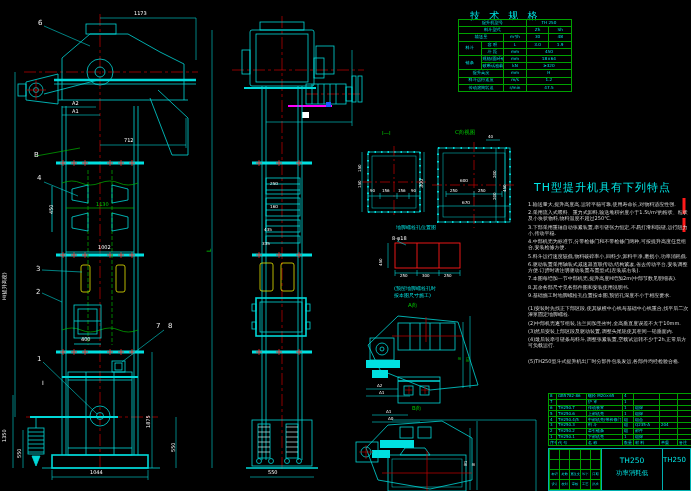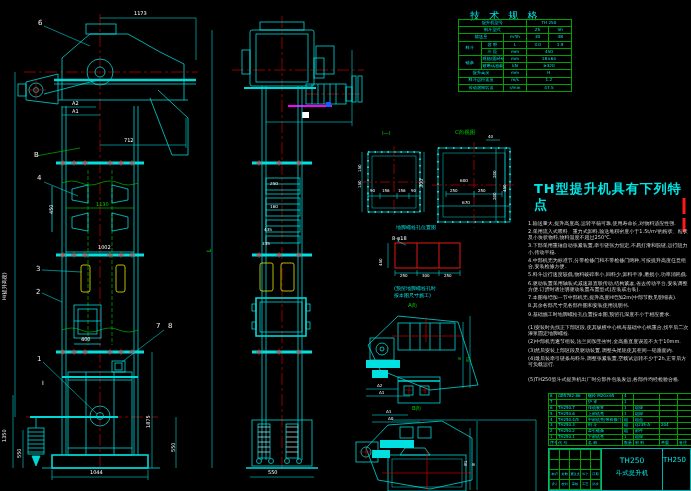--- a/index.html
+++ b/index.html
@@ -13,21 +13,21 @@
   .callout{font-size:7px;color:#f0f0f0;}
   .seclabel{font-size:5.5px;}
   
   #spec{position:absolute;left:458px;top:19px;width:114px;border-collapse:collapse;z-index:3;table-layout:fixed;}
   #spec td{border:1px solid #00a000;color:#00e6e6;font-size:4.2px;line-height:1;height:6.2px;
            padding:0 1px;text-align:center;overflow:hidden;white-space:nowrap;}
   #spec-title{position:absolute;left:470px;top:9px;font-size:10px;letter-spacing:3px;color:#00e6e6;z-index:3;}
   
   #features{position:absolute;left:528px;top:181px;width:163px;height:212px;overflow:hidden;z-index:3;
             font-size:5px;line-height:1.25;color:#dcdcdc;}
-  #features .ttl{margin:0 0 6px 6px;font-size:13px;font-weight:bold;color:#00e6e6;letter-spacing:1px;}
+  #features .ttl{margin:0 0 6px 6px;font-size:11px;font-weight:normal;color:#00e6e6;letter-spacing:1px;}
   #features .fline{margin-bottom:2px;}
   #features .notes{margin-top:7px;}
   #features .final{margin-top:9px;}
   
   #bom{position:absolute;left:548px;top:393px;width:143px;border-collapse:collapse;z-index:3;table-layout:fixed;}
   #bom td{border:1px solid #00a000;color:#00e6e6;font-size:4px;line-height:1;height:4.8px;
           padding:0 1px;overflow:hidden;white-space:nowrap;}
   
   #titleblock{position:absolute;left:548px;top:448px;width:143px;height:43px;border:1px solid #00b0b0;
               box-sizing:border-box;z-index:3;}
@@ -558,21 +558,21 @@
             <td>设计</td>
             <td>校对</td>
             <td>审核</td>
             <td>工艺</td>
             <td>批准</td>
           </tr>
   </tbody>
       </table>
   <div id="tb-name">
     <div id="tb-model">TH250</div>
-    <div id="tb-prod">斗式提升机</div>
+    <div id="tb-prod">功率消耗低</div>
   </div>
   <div id="tb-right">TH250</div>
 </div>
 
 <span class="dim wh" style="left:134px;top:11px">1173</span>
 <span class="dim callout" style="left:38px;top:20px">6</span>
 <span class="dim wh" style="left:72px;top:101px">A2</span>
 <span class="dim wh" style="left:72px;top:109px">A1</span>
 <span class="dim wh" style="left:124px;top:138px">712</span>
 <span class="dim callout gr" style="left:34px;top:152px">B</span>

